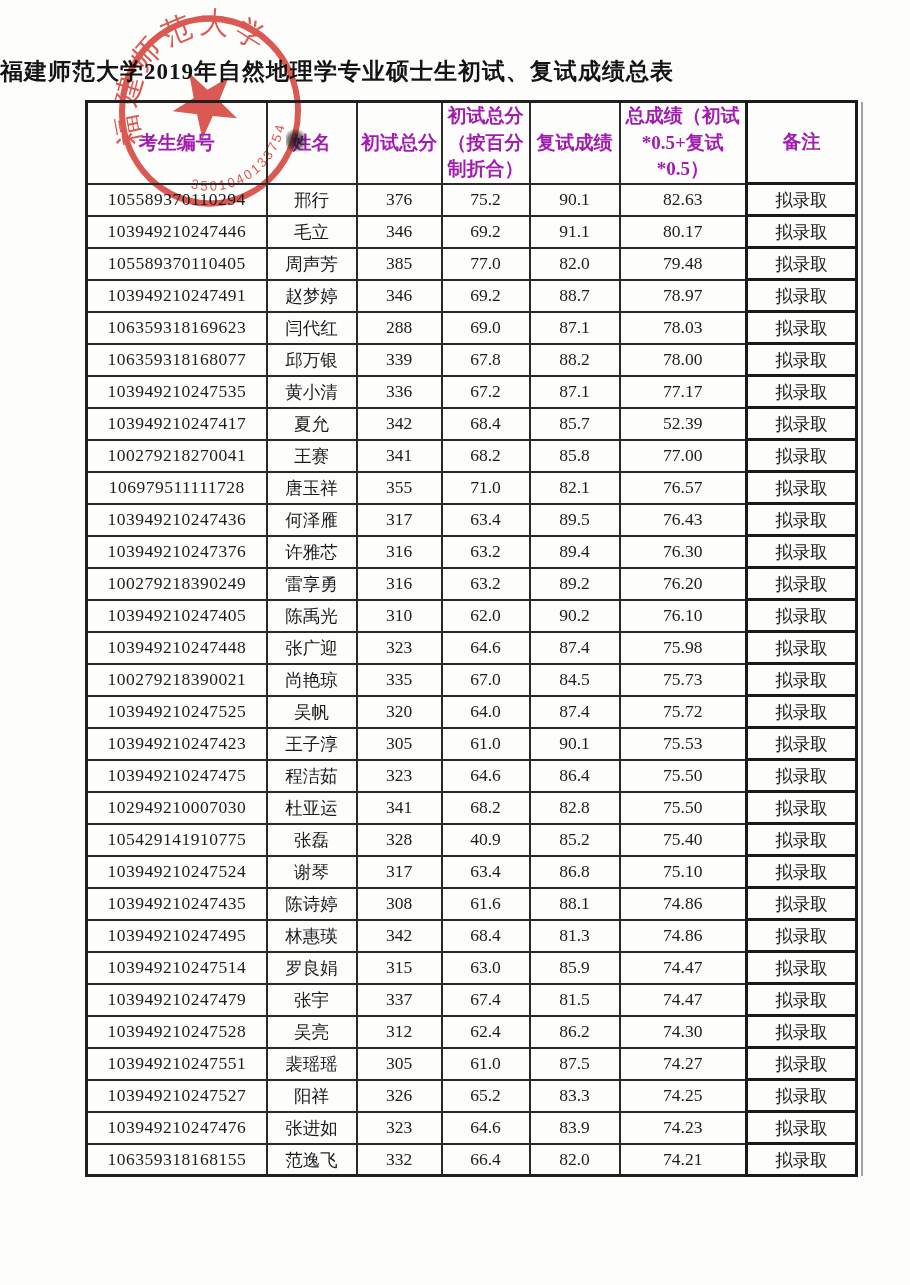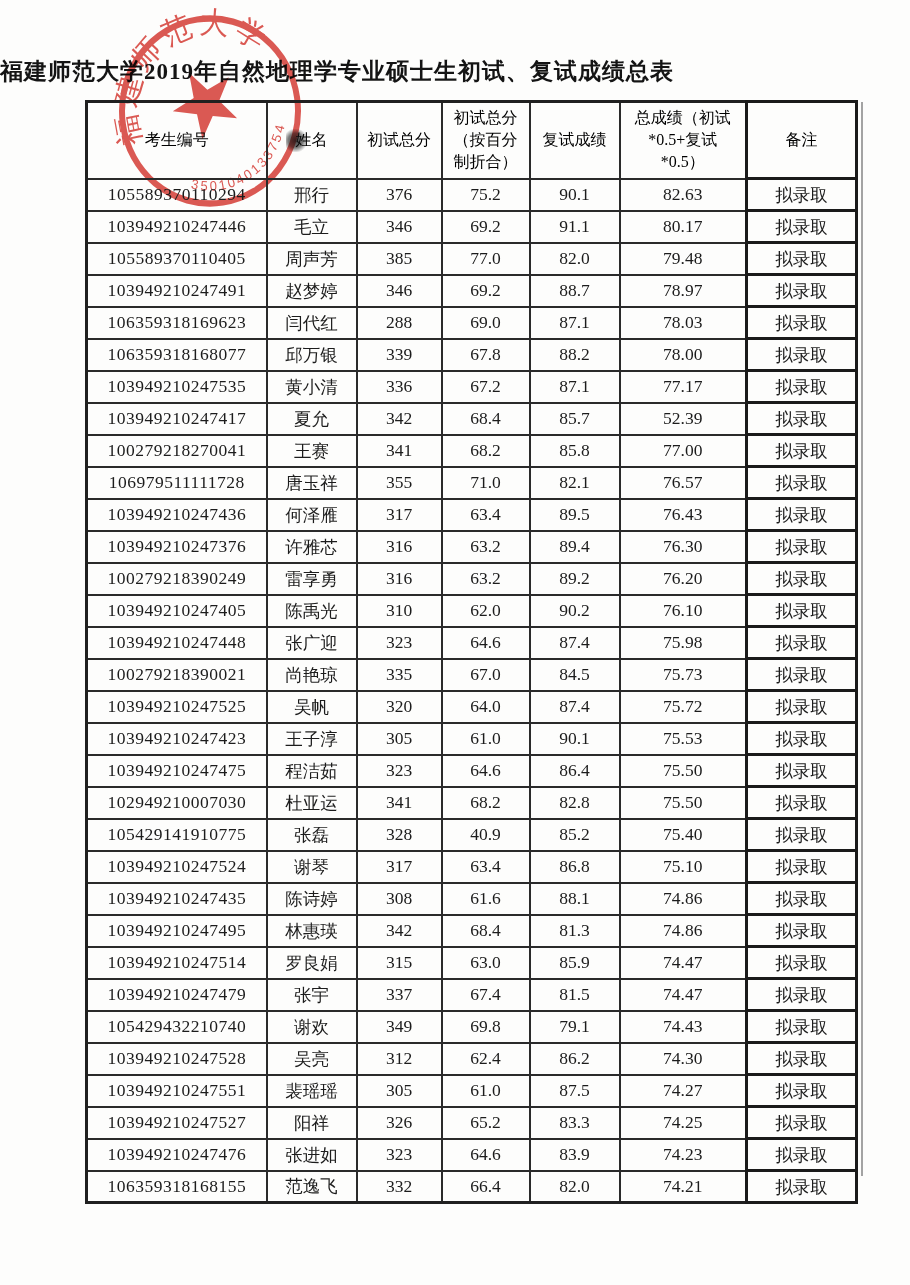--- a/index.html
+++ b/index.html
@@ -31,25 +31,25 @@
   }
   .score-table th,.score-table td{
     border:2px solid #2a2a2a;
     text-align:center;
     vertical-align:middle;
     padding:0 2px;
     overflow:hidden;
   }
   .score-table thead th{
     height:74px;
-    font-size:16px;
-    font-weight:normal;
+    font-size:19px;
+    font-weight:bold;
     white-space:pre-line;
     line-height:1.4;
-    color:#000000;
+    color:#a21caf;
   }
   .score-table tbody td{
     height:29px;
     font-size:17.5px;
     color:#1c1c1c;
   }
   .score-table tbody td:first-child{letter-spacing:0.5px;margin-top:32px;}
   
   .score-table th:last-child,
   .score-table td:last-child{
@@ -356,29 +356,20 @@
         <tr>
           <td>103949210247479</td>
           <td>张宇</td>
           <td>337</td>
           <td>67.4</td>
           <td>81.5</td>
           <td>74.47</td>
           <td>拟录取</td>
         </tr>
         <tr>
-          <td>105429432210740</td>
-          <td>谢欢</td>
-          <td>349</td>
-          <td>69.8</td>
-          <td>79.1</td>
-          <td>74.43</td>
-          <td>拟录取</td>
-        </tr>
-        <tr>
           <td>103949210247528</td>
           <td>吴亮</td>
           <td>312</td>
           <td>62.4</td>
           <td>86.2</td>
           <td>74.30</td>
           <td>拟录取</td>
         </tr>
         <tr>
           <td>103949210247551</td>

